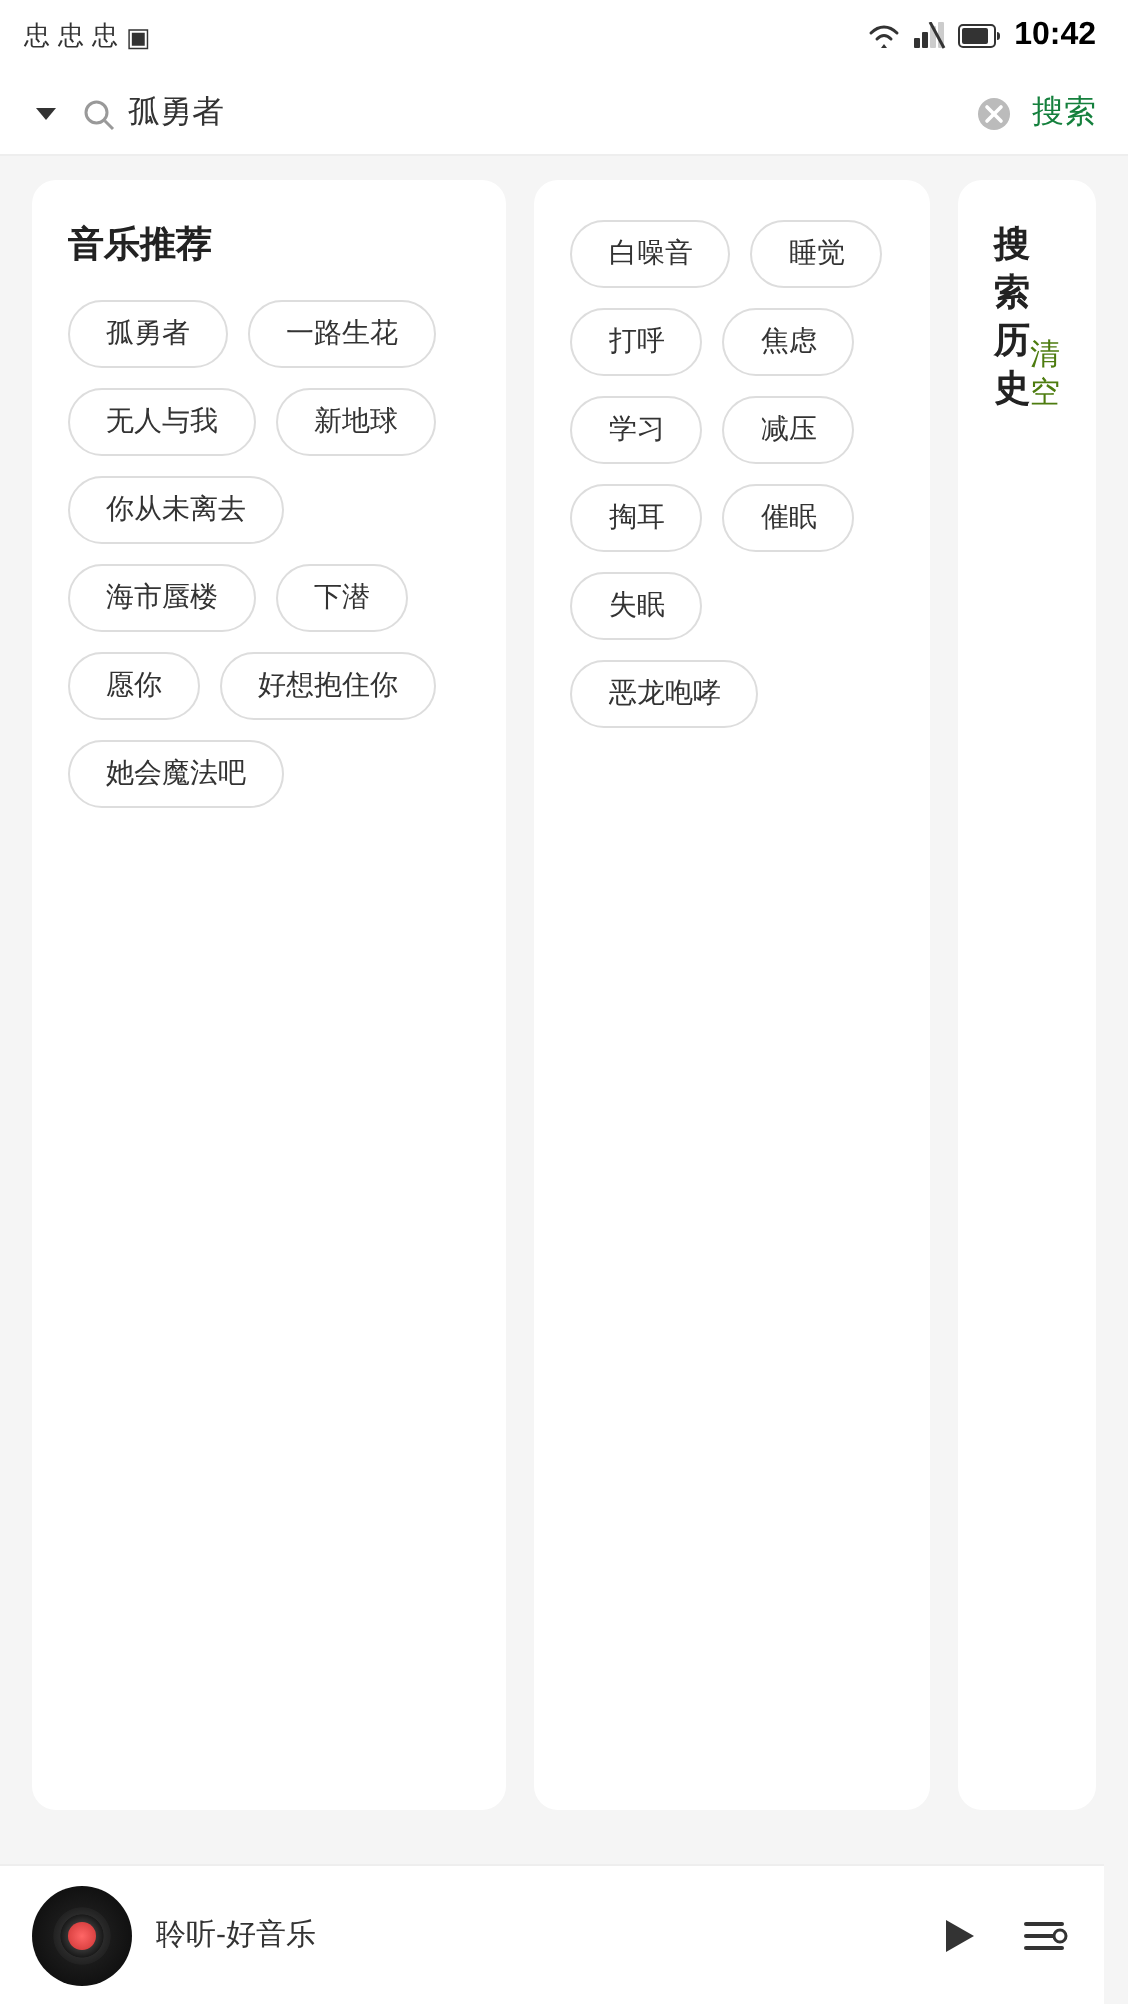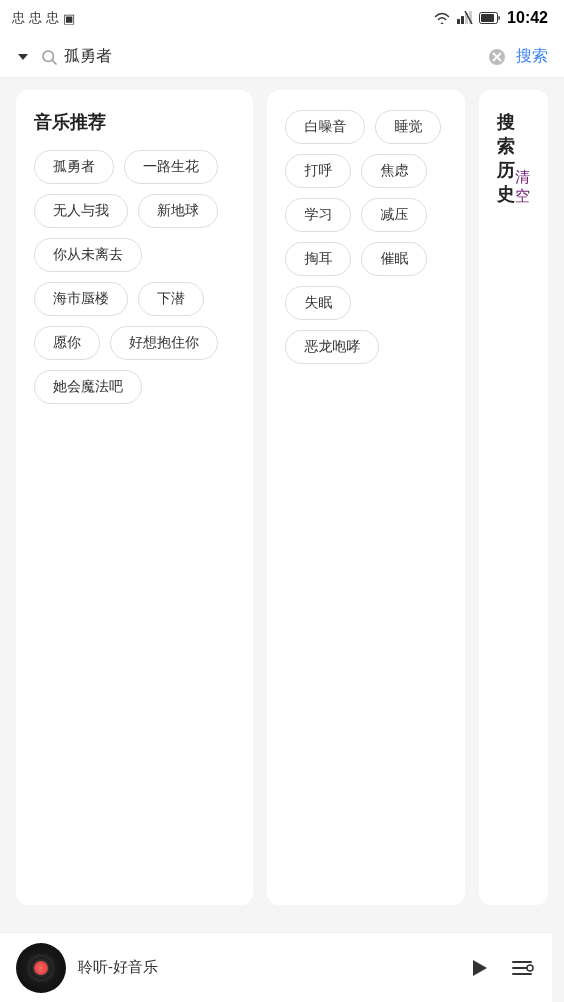--- a/index.html
+++ b/index.html
@@ -71,21 +71,21 @@
       background: transparent;
       color: #333;
     }
     .clear-btn {
       cursor: pointer;
       display: flex;
       align-items: center;
     }
     .search-btn {
       font-size: 16px;
-      color: #3b82f6;
+      color: #15803d;
       cursor: pointer;
       font-weight: 500;
     }
 
     
     .content {
       height: calc(1002px - 36px - 57px - 70px);
       overflow-y: auto;
       padding: 12px 16px;
       display: flex;
@@ -131,21 +131,21 @@
       align-items: flex-end;
       margin-bottom: 16px;
     }
     .history-title {
       font-size: 18px;
       font-weight: 700;
       color: #222;
     }
     .clear-history {
       font-size: 15px;
-      color: #701a75;
+      color: #4d7c0f;
       cursor: pointer;
     }
 
     
     .player-bar {
       position: absolute;
       bottom: 0;
       left: 0;
       right: 12px;
       background: #fff;

